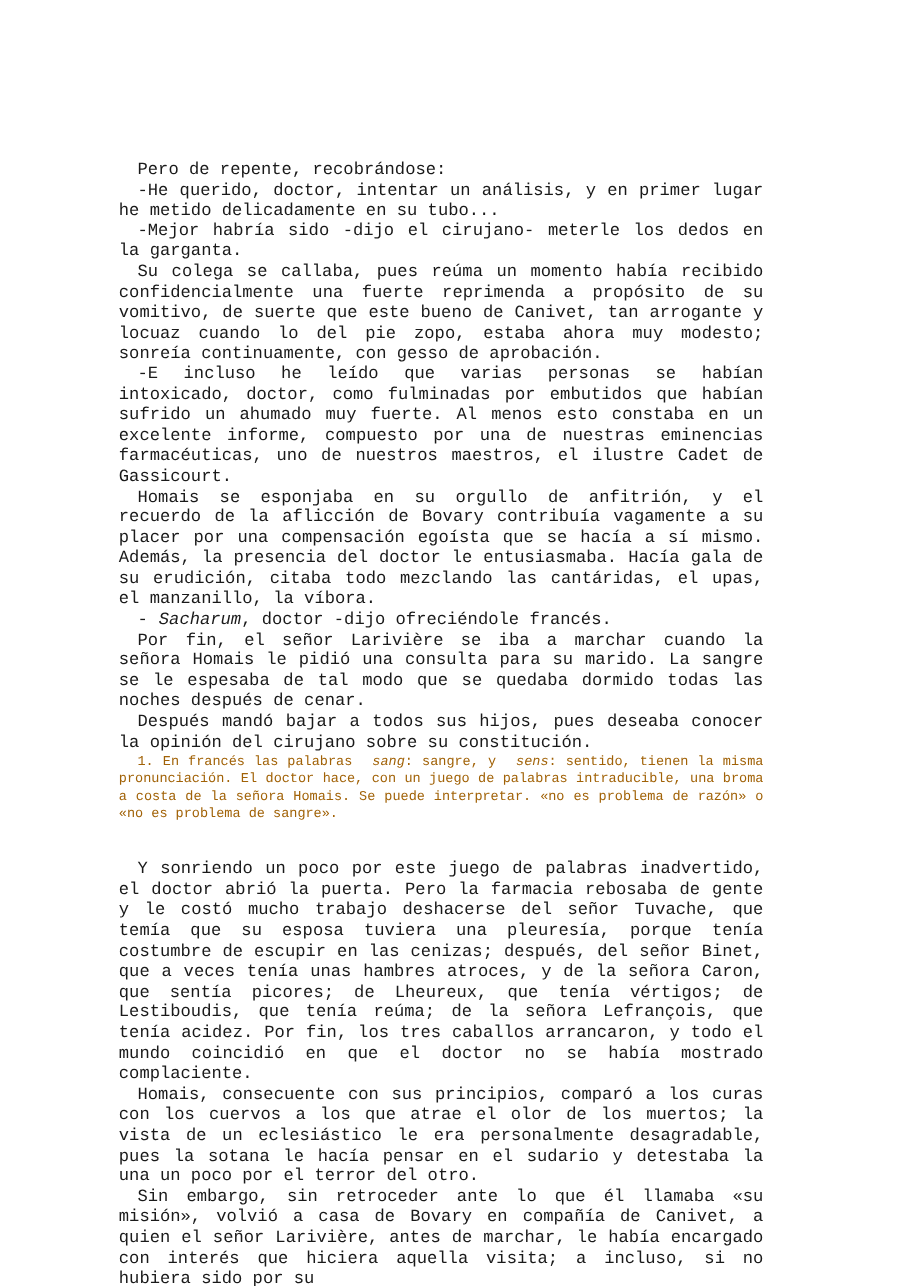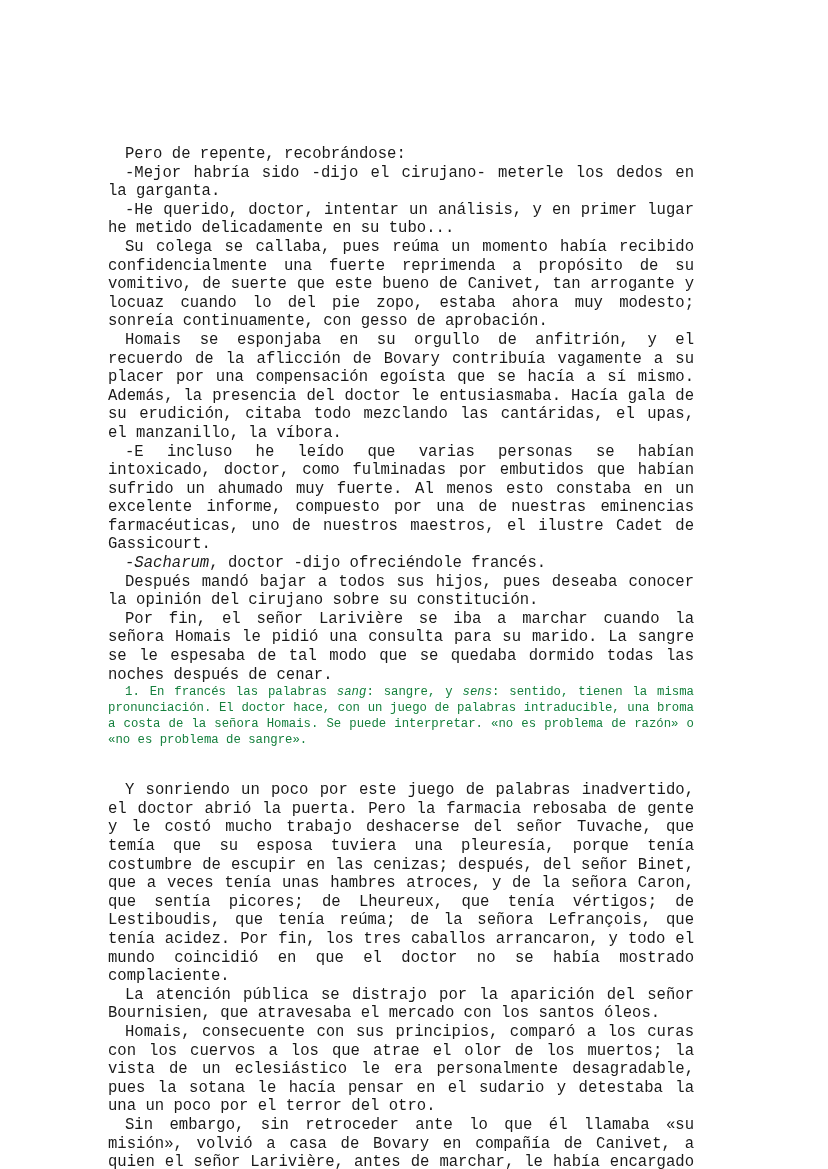--- a/index.html
+++ b/index.html
@@ -27,39 +27,38 @@
       margin: 0;
       text-indent: 17px;
       text-align: justify;
     }
     .footnote {
       margin: 0 0 0 0;
       text-indent: 17px;
       text-align: justify;
       font-size: 12.3px;
       line-height: 16px;
-      color: #15803d;
+      color: #a16207;
     }
     .gap {
       height: 33px;
     }
-    em { font-style: italic; }
+    em { font-style: italic; margin-left: 10px; }
   </style>
 </head>
 <body>
 
 <div class="page">
   <p class="para">Pero de repente, recobrándose:</p>
+  <p class="para">-He querido, doctor, intentar un análisis, y en primer lugar he metido delicadamente en su tubo...</p>
   <p class="para">-Mejor habría sido -dijo el cirujano- meterle los dedos en la garganta.</p>
-  <p class="para">-He querido, doctor, intentar un análisis, y en primer lugar he metido delicadamente en su tubo...</p>
   <p class="para">Su colega se callaba, pues reúma un momento había recibido confidencialmente una fuerte reprimenda a propósito de su vomitivo, de suerte que este bueno de Canivet, tan arrogante y locuaz cuando lo del pie zopo, estaba ahora muy modesto; sonreía continuamente, con gesso de aprobación.</p>
+  <p class="para">-E incluso he leído que varias personas se habían intoxicado, doctor, como fulminadas por embutidos que habían sufrido un ahumado muy fuerte. Al menos esto constaba en un excelente informe, compuesto por una de nuestras eminencias farmacéuticas, uno de nuestros maestros, el ilustre Cadet de Gassicourt.</p>
   <p class="para">Homais se esponjaba en su orgullo de anfitrión, y el recuerdo de la aflicción de Bovary contribuía vagamente a su placer por una compensación egoísta que se hacía a sí mismo. Además, la presencia del doctor le entusiasmaba. Hacía gala de su erudición, citaba todo mezclando las cantáridas, el upas, el manzanillo, la víbora.</p>
-  <p class="para">-E incluso he leído que varias personas se habían intoxicado, doctor, como fulminadas por embutidos que habían sufrido un ahumado muy fuerte. Al menos esto constaba en un excelente informe, compuesto por una de nuestras eminencias farmacéuticas, uno de nuestros maestros, el ilustre Cadet de Gassicourt.</p>
   <p class="para"><span>-</span><em>Sacharum</em><span>, doctor -dijo ofreciéndole francés.</span></p>
+  <p class="para">Por fin, el señor Larivière se iba a marchar cuando la señora Homais le pidió una consulta para su marido. La sangre se le espesaba de tal modo que se quedaba dormido todas las noches después de cenar.</p>
   <p class="para">Después mandó bajar a todos sus hijos, pues deseaba conocer la opinión del cirujano sobre su constitución.</p>
-  <p class="para">Por fin, el señor Larivière se iba a marchar cuando la señora Homais le pidió una consulta para su marido. La sangre se le espesaba de tal modo que se quedaba dormido todas las noches después de cenar.</p>
   <p class="footnote"><span>1. En francés las palabras </span><em>sang</em><span>: sangre, y </span><em>sens</em><span>: sentido, tienen la misma pronunciación. El doctor hace, con un juego de palabras intraducible, una broma a costa de la señora Homais. Se puede interpretar. «no es problema de razón» o «no es problema de sangre».</span></p>
   <div class="gap"></div>
   <p class="para">Y sonriendo un poco por este juego de palabras inadvertido, el doctor abrió la puerta. Pero la farmacia rebosaba de gente y le costó mucho trabajo deshacerse del señor Tuvache, que temía que su esposa tuviera una pleuresía, porque tenía costumbre de escupir en las cenizas; después, del señor Binet, que a veces tenía unas hambres atroces, y de la señora Caron, que sentía picores; de Lheureux, que tenía vértigos; de Lestiboudis, que tenía reúma; de la señora Lefrançois, que tenía acidez. Por fin, los tres caballos arrancaron, y todo el mundo coincidió en que el doctor no se había mostrado complaciente.</p>
-  <p class="para">La atención pública se distrajo por la aparición del señor Bournisien, que atravesaba el mercado con los santos óleos.</p>
   <p class="para">Homais, consecuente con sus principios, comparó a los curas con los cuervos a los que atrae el olor de los muertos; la vista de un eclesiástico le era personalmente desagradable, pues la sotana le hacía pensar en el sudario y detestaba la una un poco por el terror del otro.</p>
   <p class="para">Sin embargo, sin retroceder ante lo que él llamaba «su misión», volvió a casa de Bovary en compañía de Canivet, a quien el señor Larivière, antes de marchar, le había encargado con interés que hiciera aquella visita; a incluso, si no hubiera sido por su</p>
 </div>
 
 </body></html>

